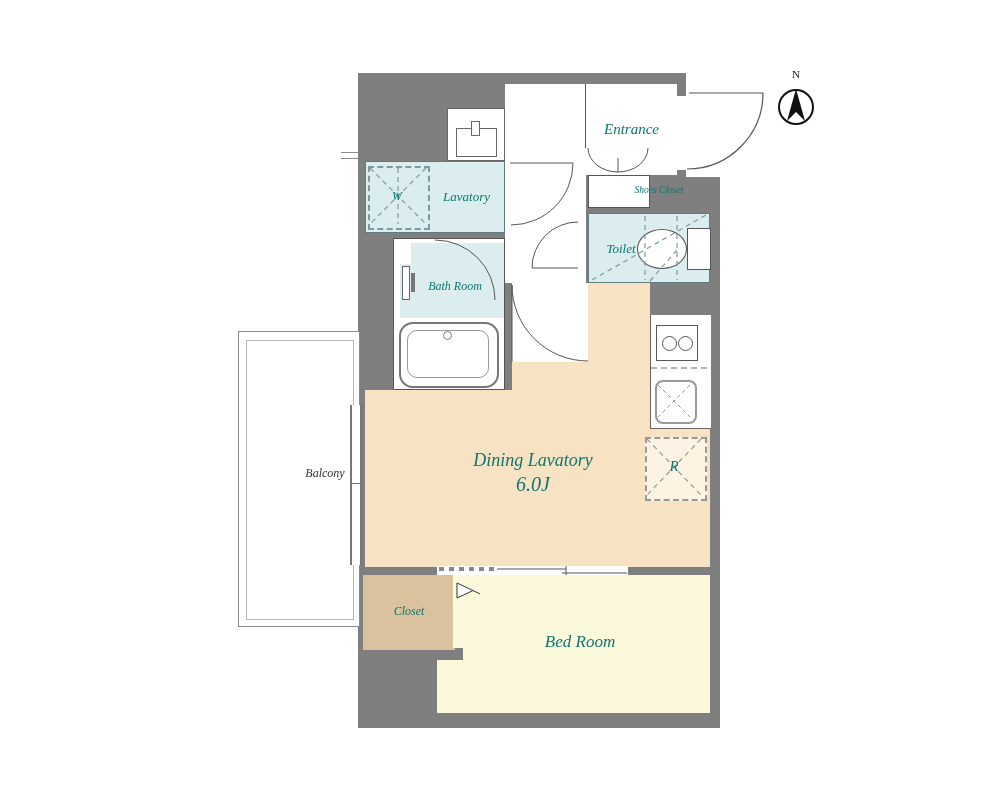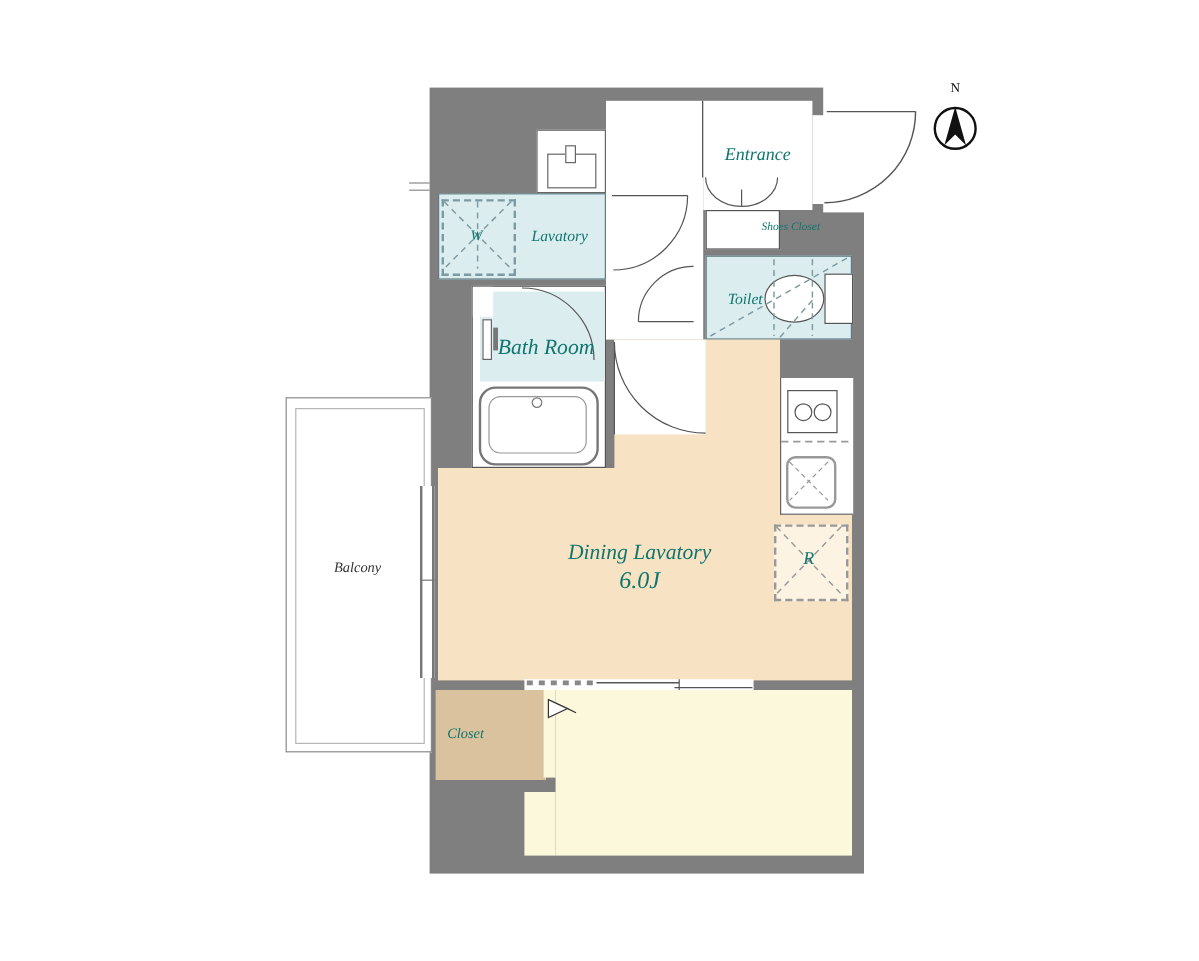--- a/index.html
+++ b/index.html
@@ -52,28 +52,28 @@
   .window-tick{left:350px;top:483px;width:12px;height:1px;background:#777;}
   .pipe1{left:341px;top:152px;width:17px;height:1px;background:#8a8a8a;}
   .pipe2{left:341px;top:158px;width:17px;height:1px;background:#8a8a8a;}
   
   .lbl{color:#0f766e;font-style:italic;text-align:center;white-space:nowrap;}
   .lbl-entrance{left:586px;top:121px;width:91px;font-size:15px;}
   .lbl-shoes{left:588px;top:185px;width:62px;font-size:9.5px;padding-left:40px;}
   .lbl-toilet{left:590px;top:241px;width:62px;font-size:13px;font-style:italic;}
   .lbl-lavatory{left:428px;top:189px;width:77px;font-size:13px;}
   .lbl-w{left:368px;top:189px;width:58px;font-size:12px;}
-  .lbl-bath{left:410px;top:279px;width:90px;font-size:18px;}
+  .lbl-bath{left:410px;top:279px;width:90px;font-size:12px;}
   .lbl-dk{left:438px;top:450px;width:190px;font-size:18px;line-height:1.2;}
   .lbl-dk-size{font-size:20px;}
   .lbl-r{left:645px;top:458px;width:58px;font-size:15px;}
   .lbl-bed{left:485px;top:631px;width:190px;font-size:17px;line-height:1.25;}
   .lbl-bed-size{font-size:16px;}
-  .lbl-closet{left:342px;top:604px;width:92px;font-size:12px;}
-  .lbl-balcony{left:238px;top:466px;width:120px;font-size:12px;color:#333;}
+  .lbl-closet{left:363px;top:604px;width:92px;font-size:12px;}
+  .lbl-balcony{left:238px;top:466px;width:120px;font-size:12px;color:#333;padding-left:27px;}
   .lbl-n{left:781px;top:68px;width:30px;font-size:11px;font-style:normal;color:#111;}
   .watermark{left:413px;top:378px;width:330px;font-size:40px;font-weight:bold;
              font-family:"Liberation Sans","DejaVu Sans",sans-serif;
              color:rgba(255,255,255,0.6);letter-spacing:1px;white-space:nowrap;}
   .watermark .wm-prefix{font-family:"Liberation Serif",serif;font-style:italic;font-size:30px;margin-right:2px;}
   svg.overlay{position:absolute;left:0;top:0;pointer-events:none;}
 </style>
 </head>
 <body>
 
@@ -180,19 +180,20 @@
   <div class="abs lbl lbl-toilet">Toilet</div>
   <div class="abs lbl lbl-lavatory">Lavatory</div>
   <div class="abs lbl lbl-w">W</div>
   <div class="abs lbl lbl-bath">Bath Room</div>
   <div class="abs lbl lbl-dk">
     <div>Dining Lavatory</div>
     <div class="lbl-dk-size">6.0J</div>
   </div>
   <div class="abs lbl lbl-r">R</div>
   <div class="abs lbl lbl-bed">
+    <div>Bed Room</div>
   </div>
   <div class="abs lbl lbl-closet">Closet</div>
   <div class="abs lbl lbl-balcony">Balcony</div>
   <div class="abs lbl lbl-n">N</div>
 
 
 </div>
 
 </body></html>

